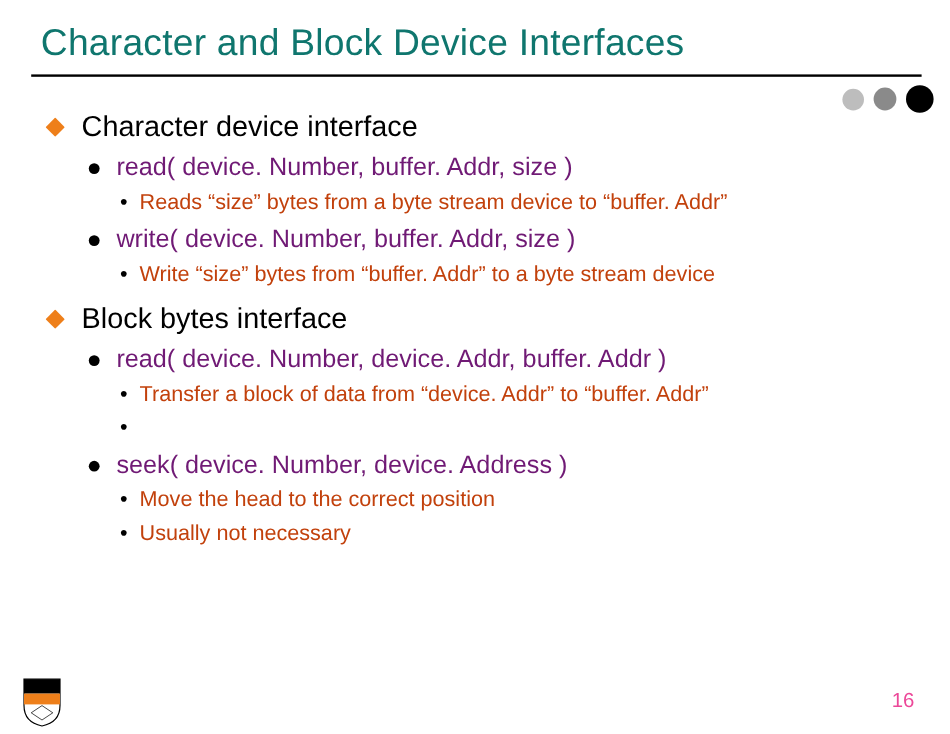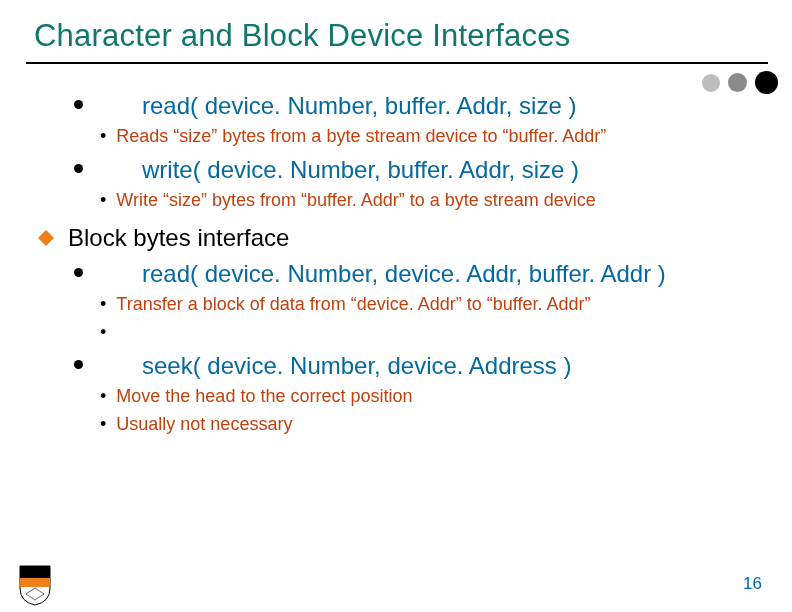--- a/index.html
+++ b/index.html
@@ -68,23 +68,22 @@
   }
   .lvl2-bullet {
     flex: 0 0 auto;
     width: 9px; height: 9px;
     background: #000;
     border-radius: 50%;
     margin-top: 8px;
     margin-right: 14px;
   }
   .lvl2-text {
-    font-size: 24px;
-    color: #0369a1;
-    margin-left: 45px;
+    font-size: 21px;
+    color: #701a75;
   }
 
   .lvl3-group { margin-left: 26px; }
   .lvl3 {
     display: flex;
     align-items: flex-start;
     margin-top: 4px;
     margin-bottom: 2px;
   }
   .lvl3-bullet {
@@ -100,21 +99,21 @@
     line-height: 24px;
   }
 
   .gap { height: 10px; }
 
   .page-num {
     position: absolute;
     bottom: 18px;
     right: 30px;
     font-size: 17px;
-    color: #0369a1;
+    color: #ec4899;
   }
 
   .logo {
     position: absolute;
     bottom: 6px;
     left: 18px;
   }
   .logo svg { display: block; }
 </style>
 </head>
@@ -124,20 +123,28 @@
   <div class="title">Character and Block Device Interfaces</div>
   <hr class="title-rule">
   <div class="decor">
     <div class="c1"></div>
       <div class="c2"></div>
       <div class="c3"></div>
   </div>
 
   <div class="content">
 
+    <div class="lvl1">
+      <span class="lvl1-bullet">
+        <svg width="16" height="16">
+            <rect x="8" y="0" width="11.3" height="11.3" transform="rotate(45 8 0)" fill="#ee7f1a"></rect>
+          </svg>
+      </span>
+      <span class="lvl1-text">Character device interface</span>
+    </div>
     <div class="lvl2-group">
       <div class="lvl2">
         <span class="lvl2-bullet"></span>
         <span class="lvl2-text">read( device. Number, buffer. Addr, size )</span>
       </div>
       <div class="lvl3-group">
         <div class="lvl3">
           <span class="lvl3-bullet">•</span>
           <span class="lvl3-text">Reads “size” bytes from a byte stream device to “buffer. Addr”</span>
         </div>

